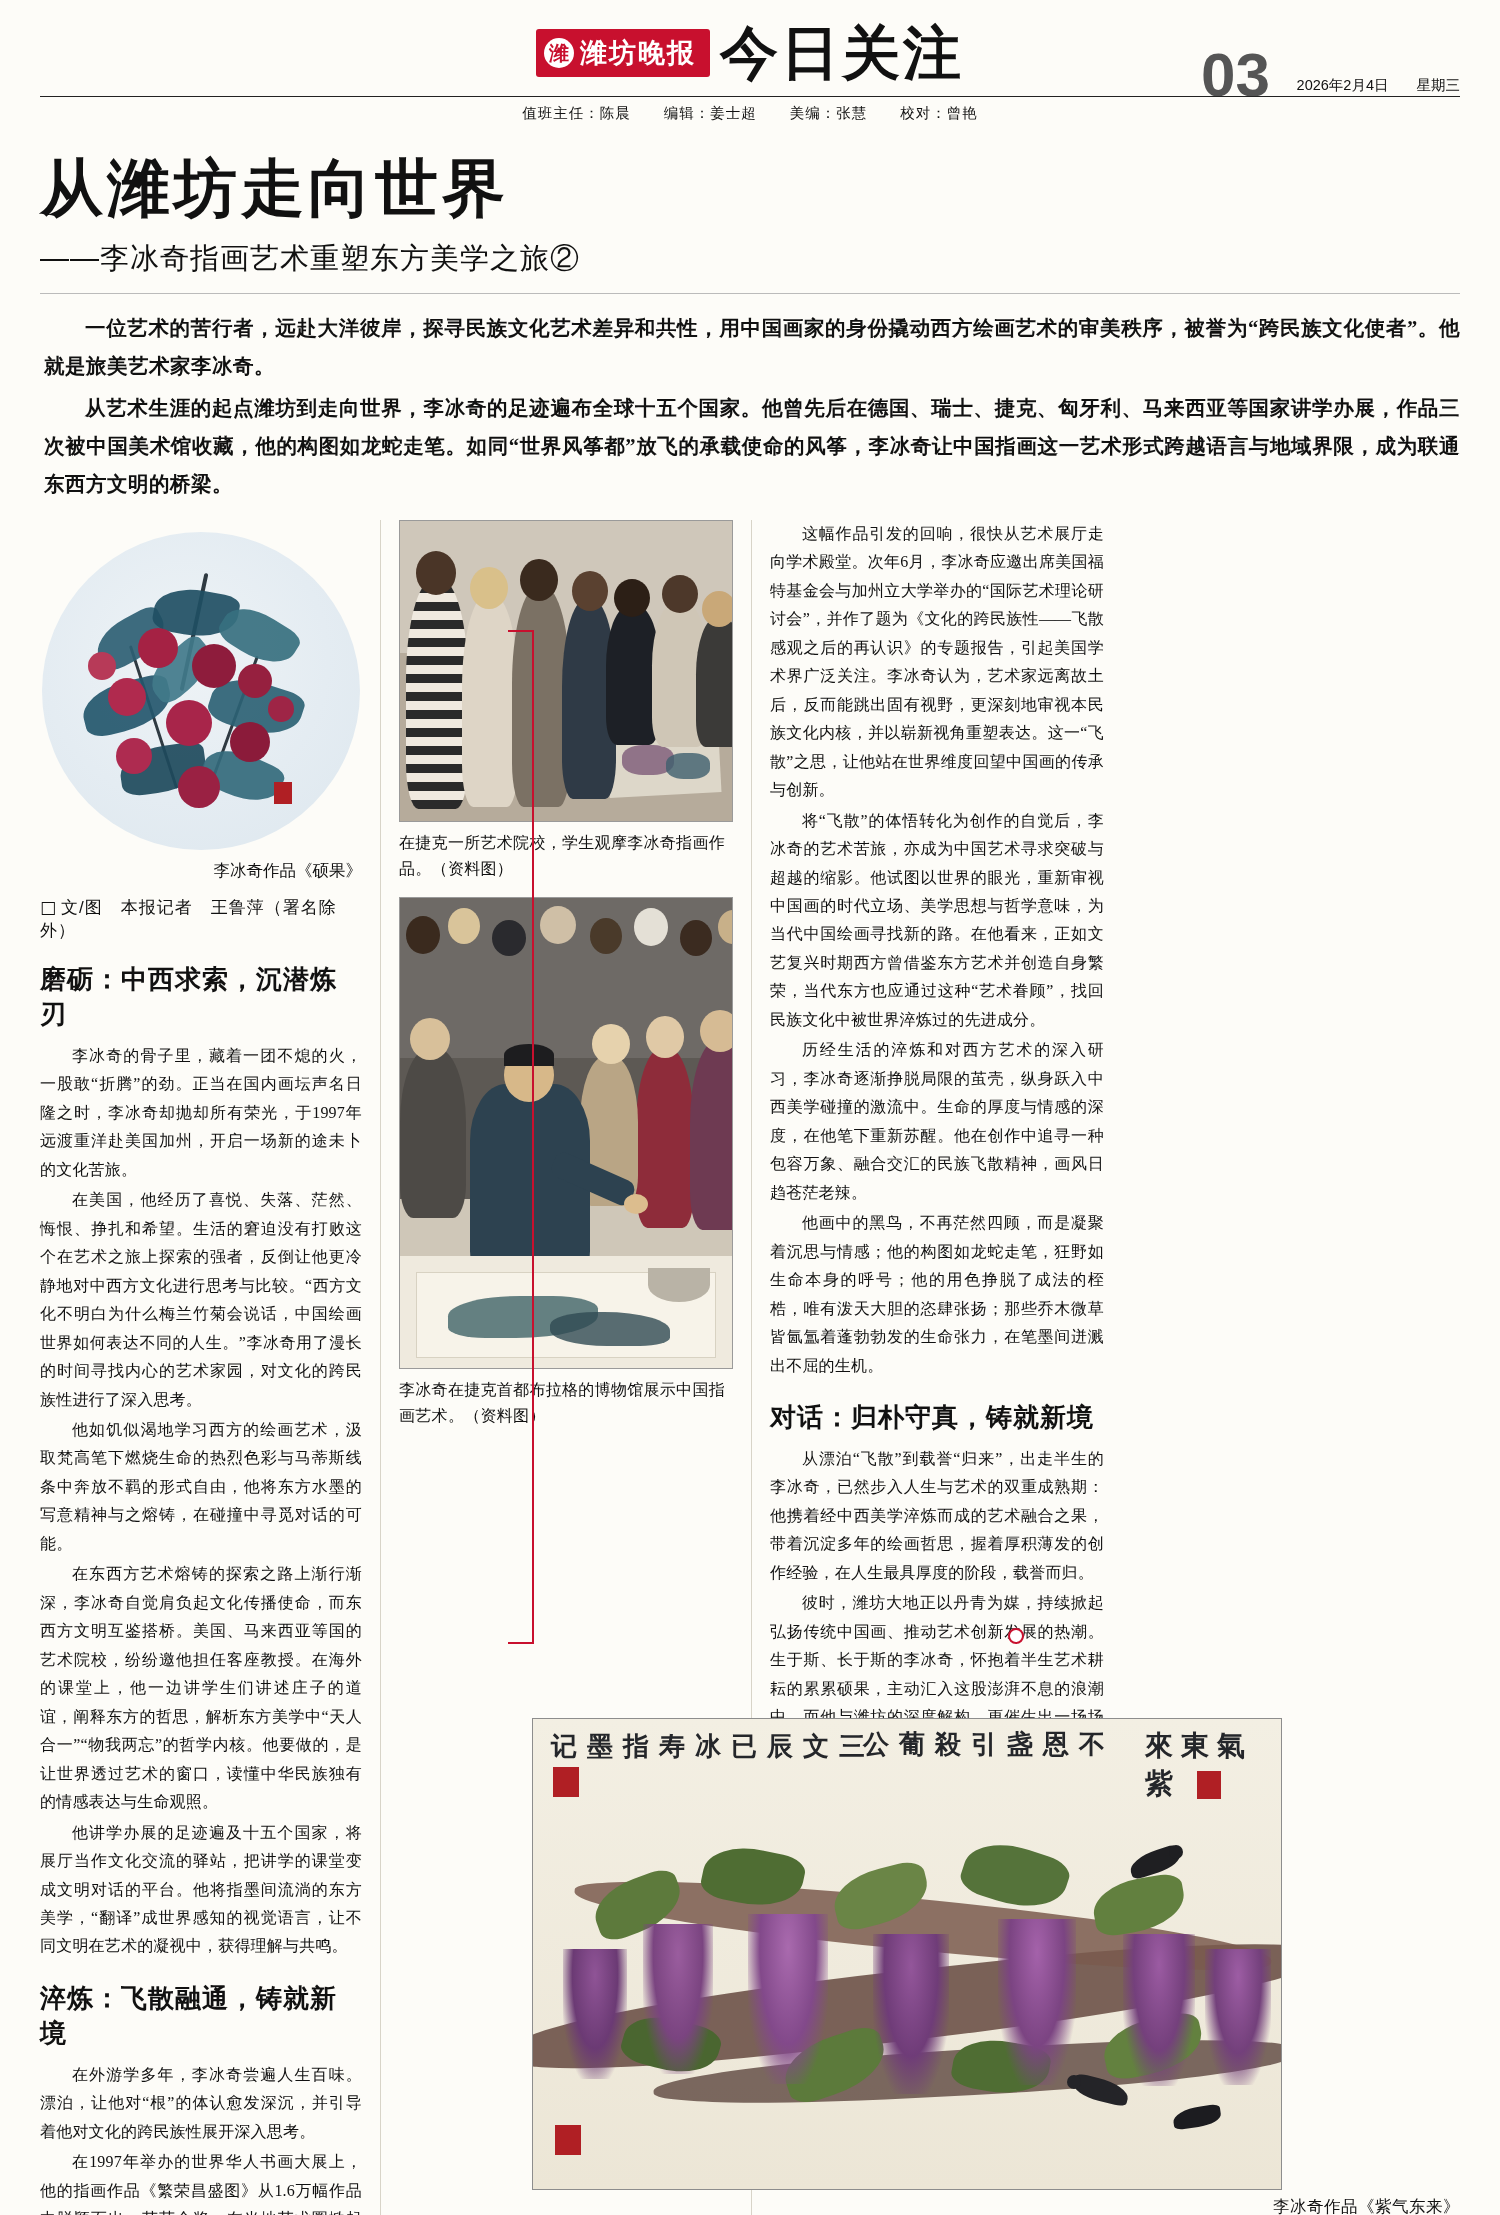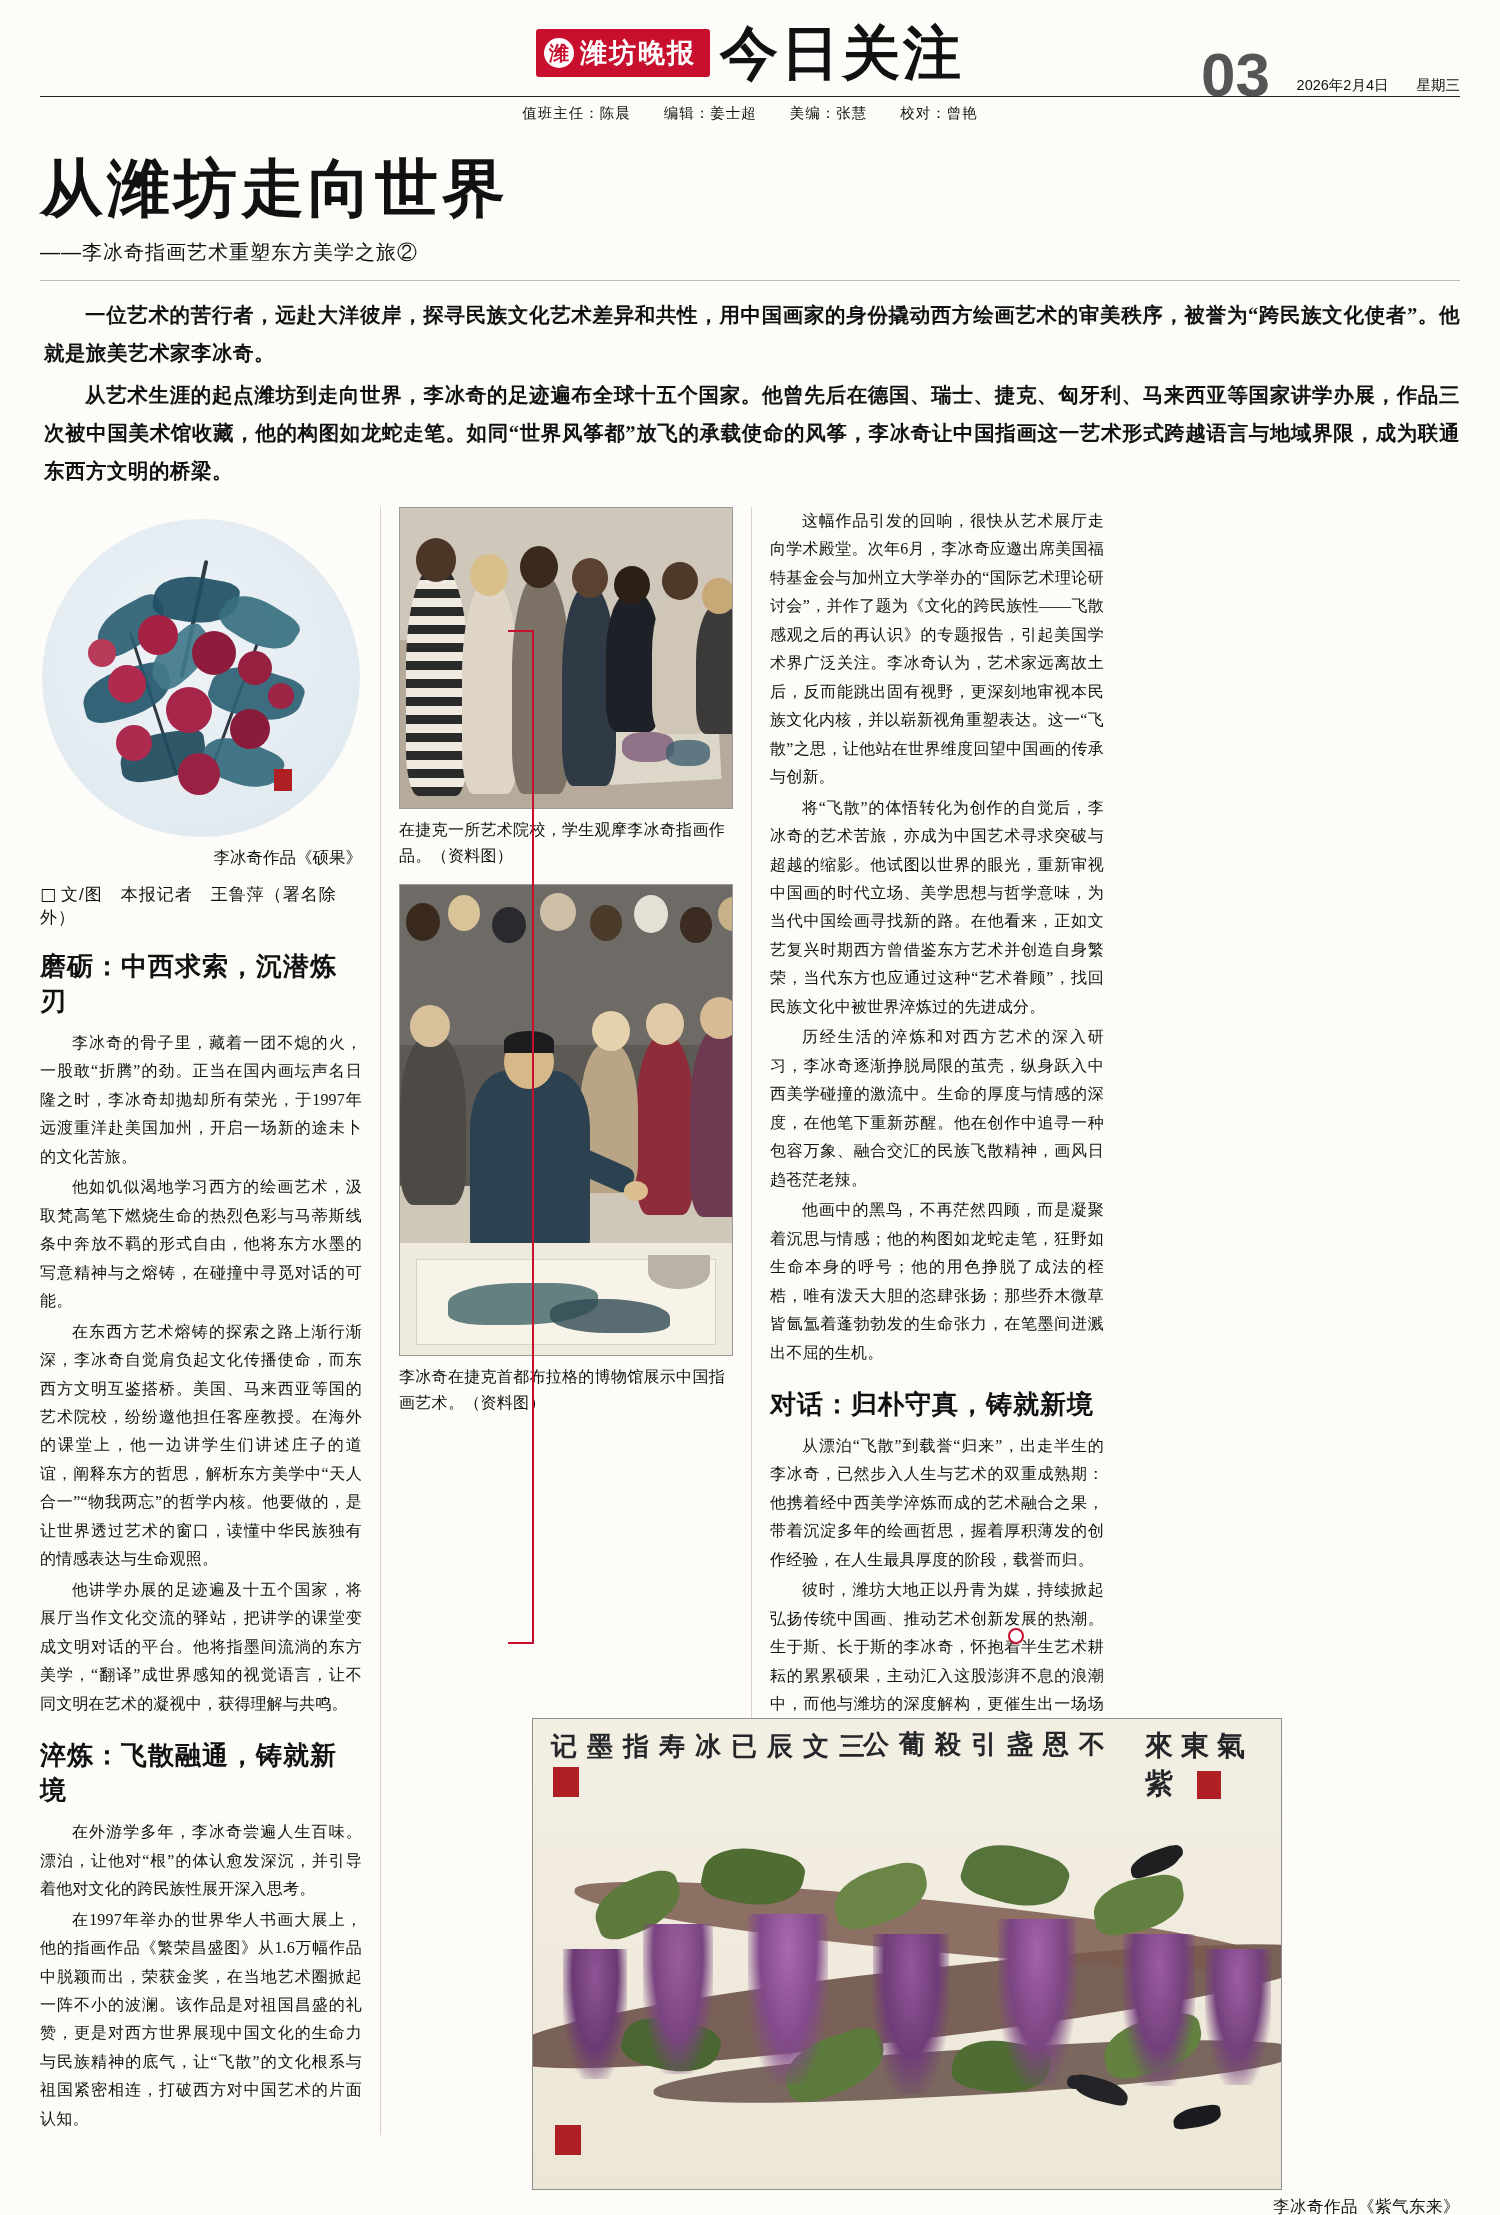--- a/index.html
+++ b/index.html
@@ -53,21 +53,21 @@
   }
   .mast-date span{margin-left:24px;}
 
   
   .headline-wrap{margin:18px 40px 0 40px;}
   .headline{
     font-size:63px;font-weight:bold;letter-spacing:4px;line-height:1.1;
     font-family:"Liberation Sans",sans-serif;
   }
   .subheadline{
-    font-size:20px;margin-top:16px;letter-spacing:1px;
+    font-size:29px;margin-top:16px;letter-spacing:1px;
     font-family:"Liberation Sans",sans-serif;font-weight:normal;
   }
   .headline-rule{border-top:1px solid #bbb;margin-top:14px;}
 
   
   .lead{
     margin:16px 40px 0 40px;font-size:20.5px;line-height:1.85;
     font-weight:bold;letter-spacing:0.5px;text-align:justify;
   }
   .lead p{margin:0 0 4px 4px;text-indent:2em;}
@@ -213,20 +213,21 @@
         <div class="seal" style="left:232px;top:250px;width:18px;height:22px;"></div>
       </div>
       <div class="caption-center">李冰奇作品《硕果》</div>
 
       <div class="byline">
         <span class="sq">□</span><span>文/图　本报记者　王鲁萍（署名除外）</span>
       </div>
 
       <div class="sec-title">磨砺：中西求索，沉潜炼刃</div>
       <p class="ptext">李冰奇的骨子里，藏着一团不熄的火，一股敢“折腾”的劲。正当在国内画坛声名日隆之时，李冰奇却抛却所有荣光，于1997年远渡重洋赴美国加州，开启一场新的途未卜的文化苦旅。</p>
+      <p class="ptext">在美国，他经历了喜悦、失落、茫然、悔恨、挣扎和希望。生活的窘迫没有打败这个在艺术之旅上探索的强者，反倒让他更冷静地对中西方文化进行思考与比较。“西方文化不明白为什么梅兰竹菊会说话，中国绘画世界如何表达不同的人生。”李冰奇用了漫长的时间寻找内心的艺术家园，对文化的跨民族性进行了深入思考。</p>
       <p class="ptext">他如饥似渴地学习西方的绘画艺术，汲取梵高笔下燃烧生命的热烈色彩与马蒂斯线条中奔放不羁的形式自由，他将东方水墨的写意精神与之熔铸，在碰撞中寻觅对话的可能。</p>
       <p class="ptext">在东西方艺术熔铸的探索之路上渐行渐深，李冰奇自觉肩负起文化传播使命，而东西方文明互鉴搭桥。美国、马来西亚等国的艺术院校，纷纷邀他担任客座教授。在海外的课堂上，他一边讲学生们讲述庄子的道谊，阐释东方的哲思，解析东方美学中“天人合一”“物我两忘”的哲学内核。他要做的，是让世界透过艺术的窗口，读懂中华民族独有的情感表达与生命观照。</p>
       <p class="ptext">他讲学办展的足迹遍及十五个国家，将展厅当作文化交流的驿站，把讲学的课堂变成文明对话的平台。他将指墨间流淌的东方美学，“翻译”成世界感知的视觉语言，让不同文明在艺术的凝视中，获得理解与共鸣。</p>
 
       <div class="sec-title">淬炼：飞散融通，铸就新境</div>
       <p class="ptext">在外游学多年，李冰奇尝遍人生百味。漂泊，让他对“根”的体认愈发深沉，并引导着他对文化的跨民族性展开深入思考。</p>
       <p class="ptext">在1997年举办的世界华人书画大展上，他的指画作品《繁荣昌盛图》从1.6万幅作品中脱颖而出，荣获金奖，在当地艺术圈掀起一阵不小的波澜。该作品是对祖国昌盛的礼赞，更是对西方世界展现中国文化的生命力与民族精神的底气，让“飞散”的文化根系与祖国紧密相连，打破西方对中国艺术的片面认知。</p>
     </div>
 
     <div class="col col2">

